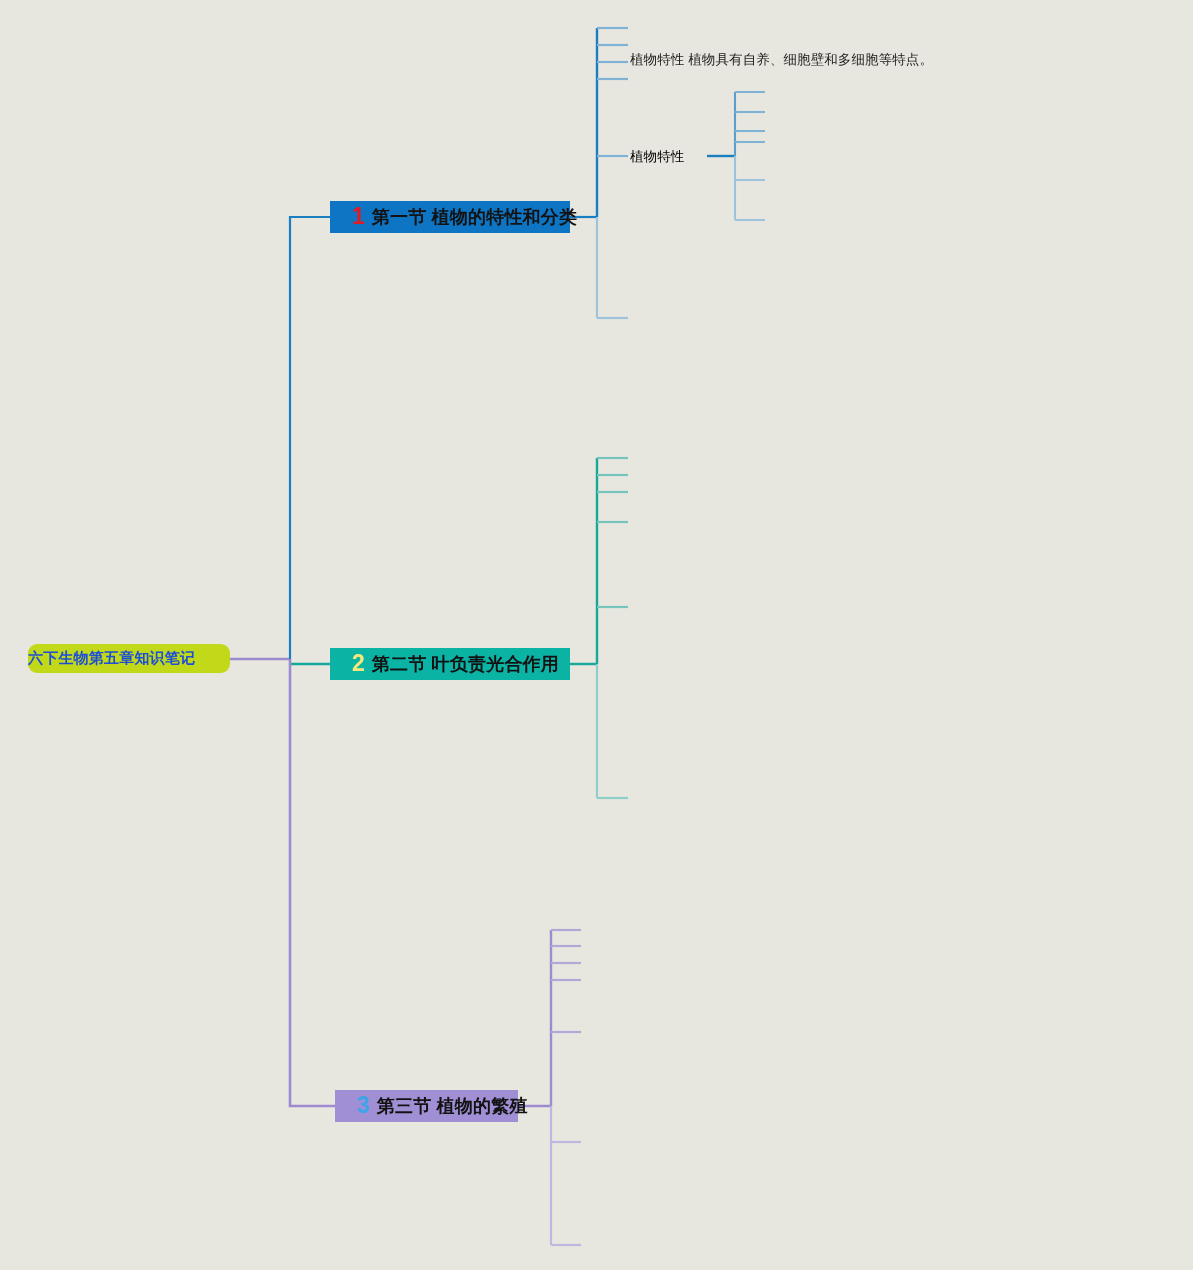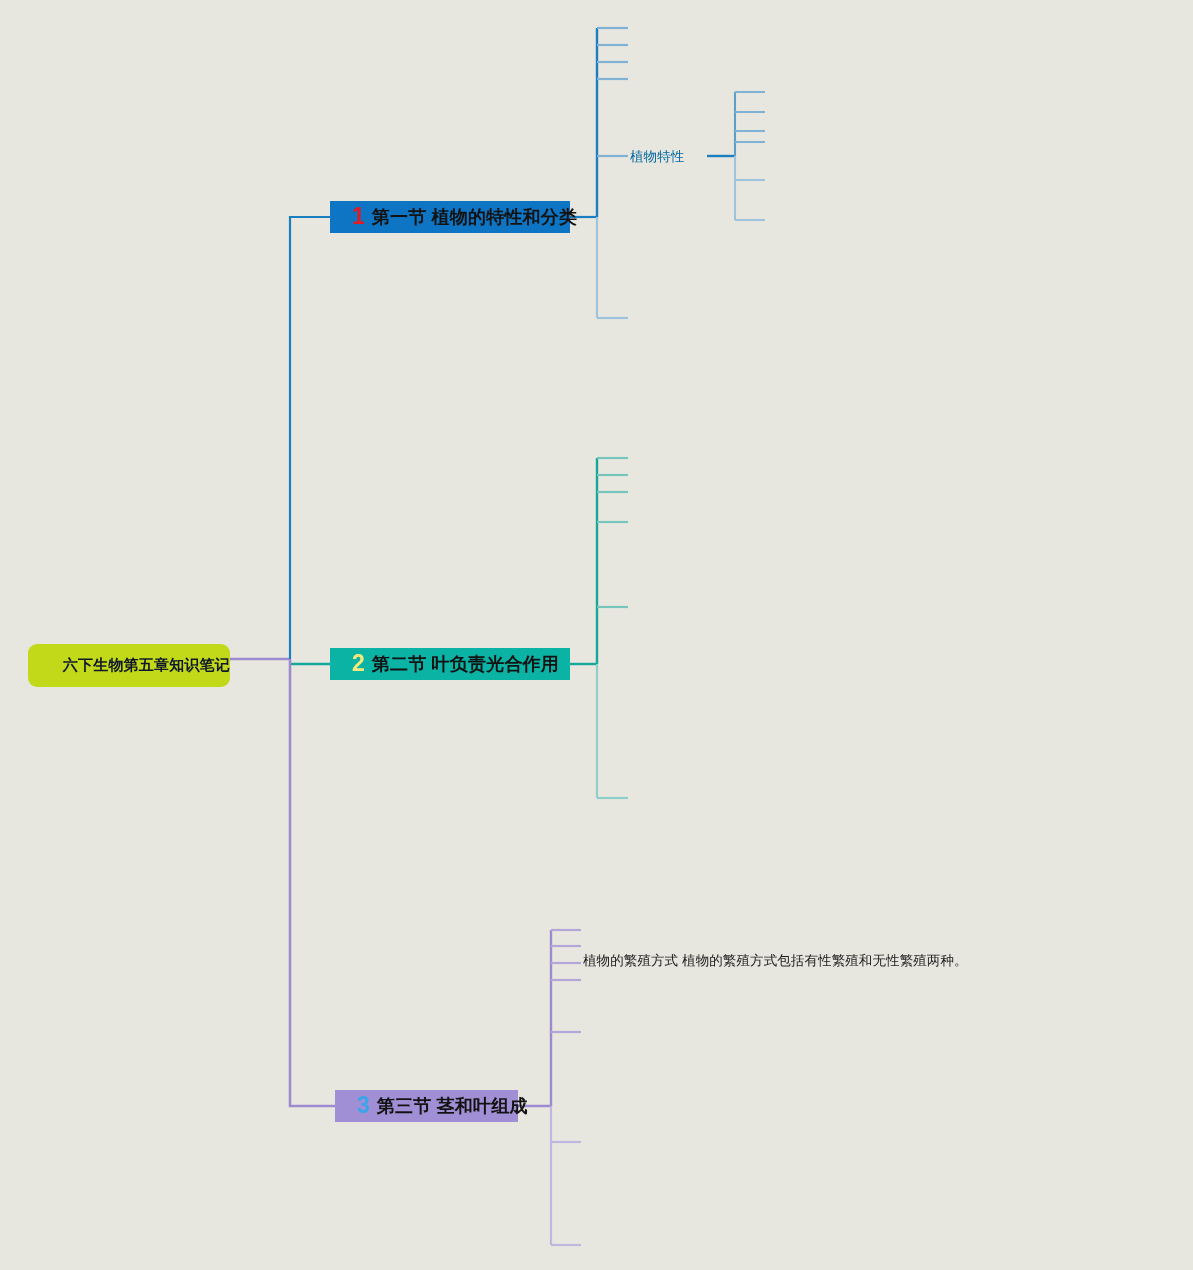--- a/index.html
+++ b/index.html
@@ -22,29 +22,29 @@
     position: absolute;
     top: 0; left: 0;
     width: 1193px; height: 1270px;
     pointer-events: none;
   }
 
   
   .root-node {
     position: absolute;
     left: 28px; top: 644px;
-    width: 202px; height: 43px;
+    width: 202px; height: 29px;
     background: #c2d91a;
     border-radius: 9px;
     display: flex;
     align-items: center;
-    justify-content: flex-end;
+    justify-content: flex-start;
     font-size: 15px;
     font-weight: bold;
-    color: #0f172a;
+    color: #1d4ed8;
     letter-spacing: 0.2px;
     white-space: nowrap;
   }
 
   
   .branch-node {
     position: absolute;
     height: 32px;
     display: flex;
     align-items: center;
@@ -82,21 +82,21 @@
     letter-spacing: 0.1px;
   }
   #leaf-1-0 { left: 630px; top: 49px; width: 520px; }
   #leaf-2-0 { left: 630px; top: 471px; width: 515px; }
   #leaf-3-0 { left: 583px; top: 950px; width: 520px; }
 
   .sub-node-text {
     position: absolute;
     font-size: 13.5px;
     line-height: 20px;
-    color: #0369a1;
+    color: #000000;
     letter-spacing: 0.1px;
   }
   #subnode-1-1 { left: 630px; top: 147px; }
 </style>
 </head>
 <body>
 
 <div id="mindmap-canvas">
 
   <svg class="connectors" viewBox="0 0 1193 1270" xmlns="http://www.w3.org/2000/svg">
@@ -165,22 +165,22 @@
     <span class="btitle">第一节 植物的特性和分类</span>
   </div>
 
   <div class="branch-node" id="branch-node-2">
     <span class="num">2</span>
     <span class="btitle">第二节 叶负责光合作用</span>
   </div>
 
   <div class="branch-node" id="branch-node-3">
     <span class="num">3</span>
-    <span class="btitle">第三节 茎和叶组成</span>
+    <span class="btitle">第三节 植物的繁殖</span>
   </div>
 
+  <div class="leaf-text" id="leaf-1-0">植物特性 植物具有自养、细胞壁和多细胞等特点。</div>
 
   <div class="sub-node-text" id="subnode-1-1">植物特性</div>
 
 
-  <div class="leaf-text" id="leaf-3-0">植物的繁殖方式 植物的繁殖方式包括有性繁殖和无性繁殖两种。</div>
 
 </div>
 
 </body></html>

